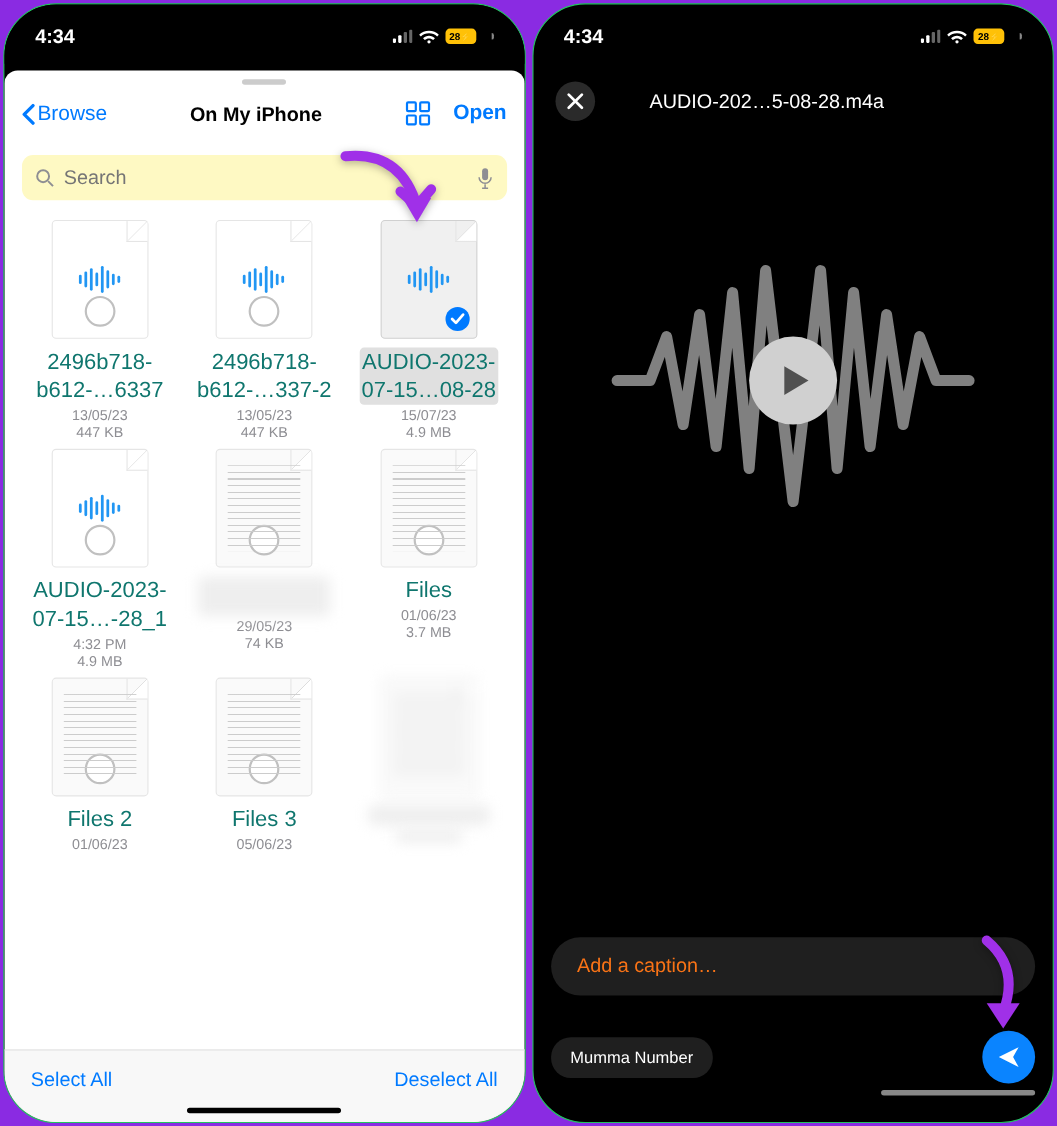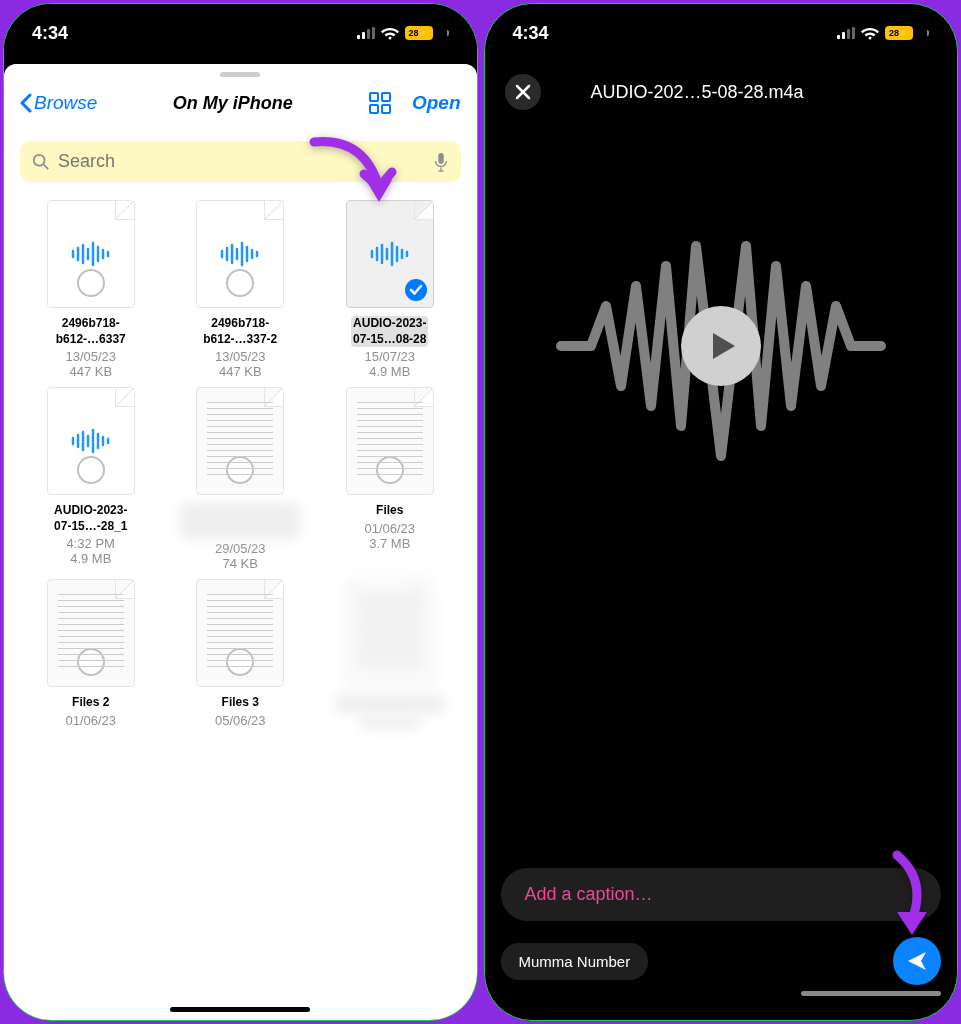--- a/index.html
+++ b/index.html
@@ -11,21 +11,21 @@
 .signal-icon, .wifi-icon { width: 18px; height: 14px; }
 .battery { display: flex; align-items: center; gap: 14px; }
 .battery-body { width: 28px; height: 14px; border-radius: 4px; background: #ffc107; display: flex; align-items: center; justify-content: center; font-size: 9px; font-weight: 700; color: #000; position: relative; }
 .battery-tip { width: 2px; height: 6px; background: #888; border-radius: 0 2px 2px 0; }
 
 
 .phone-left .status-time { color: #000; }
 .phone-left .status-bar { background: #000; }
 .files-sheet { background: #fff; border-radius: 12px 12px 0 0; position: absolute; top: 60px; left: 0; right: 0; bottom: 0; display: flex; flex-direction: column; }
 .files-sheet-handle { width: 40px; height: 5px; background: #ccc; border-radius: 3px; margin: 8px auto 4px; }
-.files-header { display: flex; align-items: center; justify-content: space-between; padding: 10px 16px; font-style: italic; }
+.files-header { display: flex; align-items: flex-end; justify-content: space-between; padding: 10px 16px; }
 .back-btn { display: flex; align-items: center; gap: 2px; color: #007aff; font-size: 19px; }
 .back-chevron { width: 12px; height: 20px; }
 .header-title { font-size: 18px; font-weight: 600; color: #000; }
 .header-right { display: flex; align-items: center; gap: 20px; }
 .grid-icon { width: 24px; height: 24px; color: #007aff; }
 .open-btn { color: #007aff; font-size: 19px; font-weight: 600; }
 .search-bar { margin: 16px 16px 10px; background: #fef9c3; border-radius: 10px; display: flex; align-items: center; padding: 10px 12px; gap: 8px; }
 .search-icon { width: 18px; height: 18px; color: #8e8e93; }
 .search-input { flex: 1; border: none; background: transparent; font-size: 18px; color: #8e8e93; outline: none; }
 .mic-icon { width: 16px; height: 20px; color: #8e8e93; }
@@ -33,21 +33,21 @@
 .file-item { display: flex; flex-direction: column; align-items: center; text-align: center; }
 .file-thumb { width: 88px; height: 108px; background: #fff; border: 1px solid #e5e5e5; border-radius: 4px; position: relative; display: flex; align-items: center; justify-content: center; margin-bottom: 8px; }
 .file-thumb.selected { background: #f0f0f0; border-color: #d0d0d0; }
 .file-thumb::before { content: ''; position: absolute; top: 0; right: 0; width: 18px; height: 18px; background: linear-gradient(135deg, transparent 48%, #ddd 50%, #fff 52%); border-left: 1px solid #e5e5e5; border-bottom: 1px solid #e5e5e5; }
 .file-thumb.doc { background: #fafafa; }
 .file-thumb.doc::after { content: ''; position: absolute; top: 14px; left: 10px; right: 10px; bottom: 14px; background: repeating-linear-gradient(to bottom, #ccc 0, #ccc 1px, transparent 1px, transparent 6px); }
 .audio-wave { width: 42px; height: 28px; }
 .file-circle { position: absolute; bottom: 10px; left: 50%; transform: translateX(-50%); width: 28px; height: 28px; border: 2px solid #c0c0c0; border-radius: 50%; background: #fff; }
 .file-check { position: absolute; bottom: 6px; right: 6px; width: 22px; height: 22px; background: #007aff; border-radius: 50%; display: flex; align-items: center; justify-content: center; }
 .file-check svg { width: 14px; height: 14px; }
-.file-name { font-size: 12px; color: #000000; line-height: 1.3; max-width: 130px; font-weight: bold; }
+.file-name { font-size: 20px; color: #0f766e; line-height: 1.3; max-width: 130px; }
 .file-name.selected { background: #e0e0e0; border-radius: 4px; padding: 0 2px; }
 .file-date { font-size: 13px; color: #8e8e93; margin-top: 2px; }
 .file-size { font-size: 13px; color: #8e8e93; }
 .file-blur { filter: blur(6px); }
 .files-footer { display: flex; justify-content: space-between; padding: 16px 24px 28px; background: #f8f8f8; border-top: 1px solid #e0e0e0; }
 .footer-btn { color: #007aff; font-size: 18px; }
 .home-indicator { position: absolute; bottom: 8px; left: 50%; transform: translateX(-50%); width: 140px; height: 5px; background: #000; border-radius: 3px; }
 .home-indicator.light { background: #888; }
 
 
@@ -55,21 +55,21 @@
 .preview-header { display: flex; align-items: center; padding: 16px 20px; gap: 50px; }
 .close-btn { width: 36px; height: 36px; background: #2a2a2a; border-radius: 50%; display: flex; align-items: center; justify-content: center; }
 .close-btn svg { width: 16px; height: 16px; stroke: #fff; }
 .preview-title { color: #fff; font-size: 18px; font-weight: 500; }
 .audio-preview { flex: 1; display: flex; align-items: center; justify-content: center; padding: 80px 20px; }
 .audio-visual { position: relative; width: 340px; height: 280px; display: flex; align-items: center; justify-content: center; }
 .big-wave { width: 100%; height: 100%; }
 .play-circle { position: absolute; width: 80px; height: 80px; background: #d0d0d0; border-radius: 50%; display: flex; align-items: center; justify-content: center; }
 .play-circle svg { width: 30px; height: 30px; margin-left: 4px; }
 .preview-bottom { position: absolute; bottom: 0; left: 0; right: 0; padding: 0 16px 16px; }
-.caption-input { background: #1f1f1f; border-radius: 28px; padding: 16px 24px; color: #ec4899; font-size: 18px; margin-bottom: 16px; }
+.caption-input { background: #1f1f1f; border-radius: 28px; padding: 16px 24px; color: #f97316; font-size: 18px; margin-bottom: 32px; }
 .send-row { display: flex; align-items: center; justify-content: space-between; }
 .recipient-chip { background: #1f1f1f; color: #fff; padding: 10px 18px; border-radius: 18px; font-size: 15px; }
 .send-btn { width: 48px; height: 48px; background: #0a84ff; border-radius: 50%; display: flex; align-items: center; justify-content: center; }
 .send-btn svg { width: 22px; height: 22px; }
 
 
 .arrow { position: absolute; pointer-events: none; }
 .arrow svg { filter: drop-shadow(0 2px 4px rgba(0,0,0,0.3)); }
 .arrow-left { top: 128px; left: 300px; width: 100px; height: 90px; }
 .arrow-right { bottom: 70px; right: 20px; width: 80px; height: 100px; z-index: 10; }
@@ -243,20 +243,24 @@
         <div class="file-name">Files 3</div>
         <div class="file-date">05/06/23</div>
       </div>
       <div class="file-item">
         <div class="file-thumb doc file-blur"></div>
         <div class="file-name file-blur" style="height:18px;background:#eee;width:110px;border-radius:4px"></div>
         <div class="file-date file-blur" style="height:12px;background:#eee;width:60px;border-radius:3px;margin-top:4px"></div>
       </div>
     </div>
 
+    <div class="files-footer">
+      <span class="footer-btn">Select All</span>
+      <span class="footer-btn">Deselect All</span>
+    </div>
     <div class="home-indicator"></div>
   </div>
 
   <div class="arrow arrow-left">
     <svg viewBox="0 0 100 90" fill="none">
         <path d="M10 10 Q 60 5 75 55" stroke="#a030e8" stroke-width="9" stroke-linecap="round"></path>
         <path d="M75 55 L 60 42 M75 55 L 88 40" stroke="#a030e8" stroke-width="9" stroke-linecap="round" fill="none"></path>
         <polygon points="75,70 62,48 88,48" fill="#a030e8"></polygon>
       </svg>
   </div>

